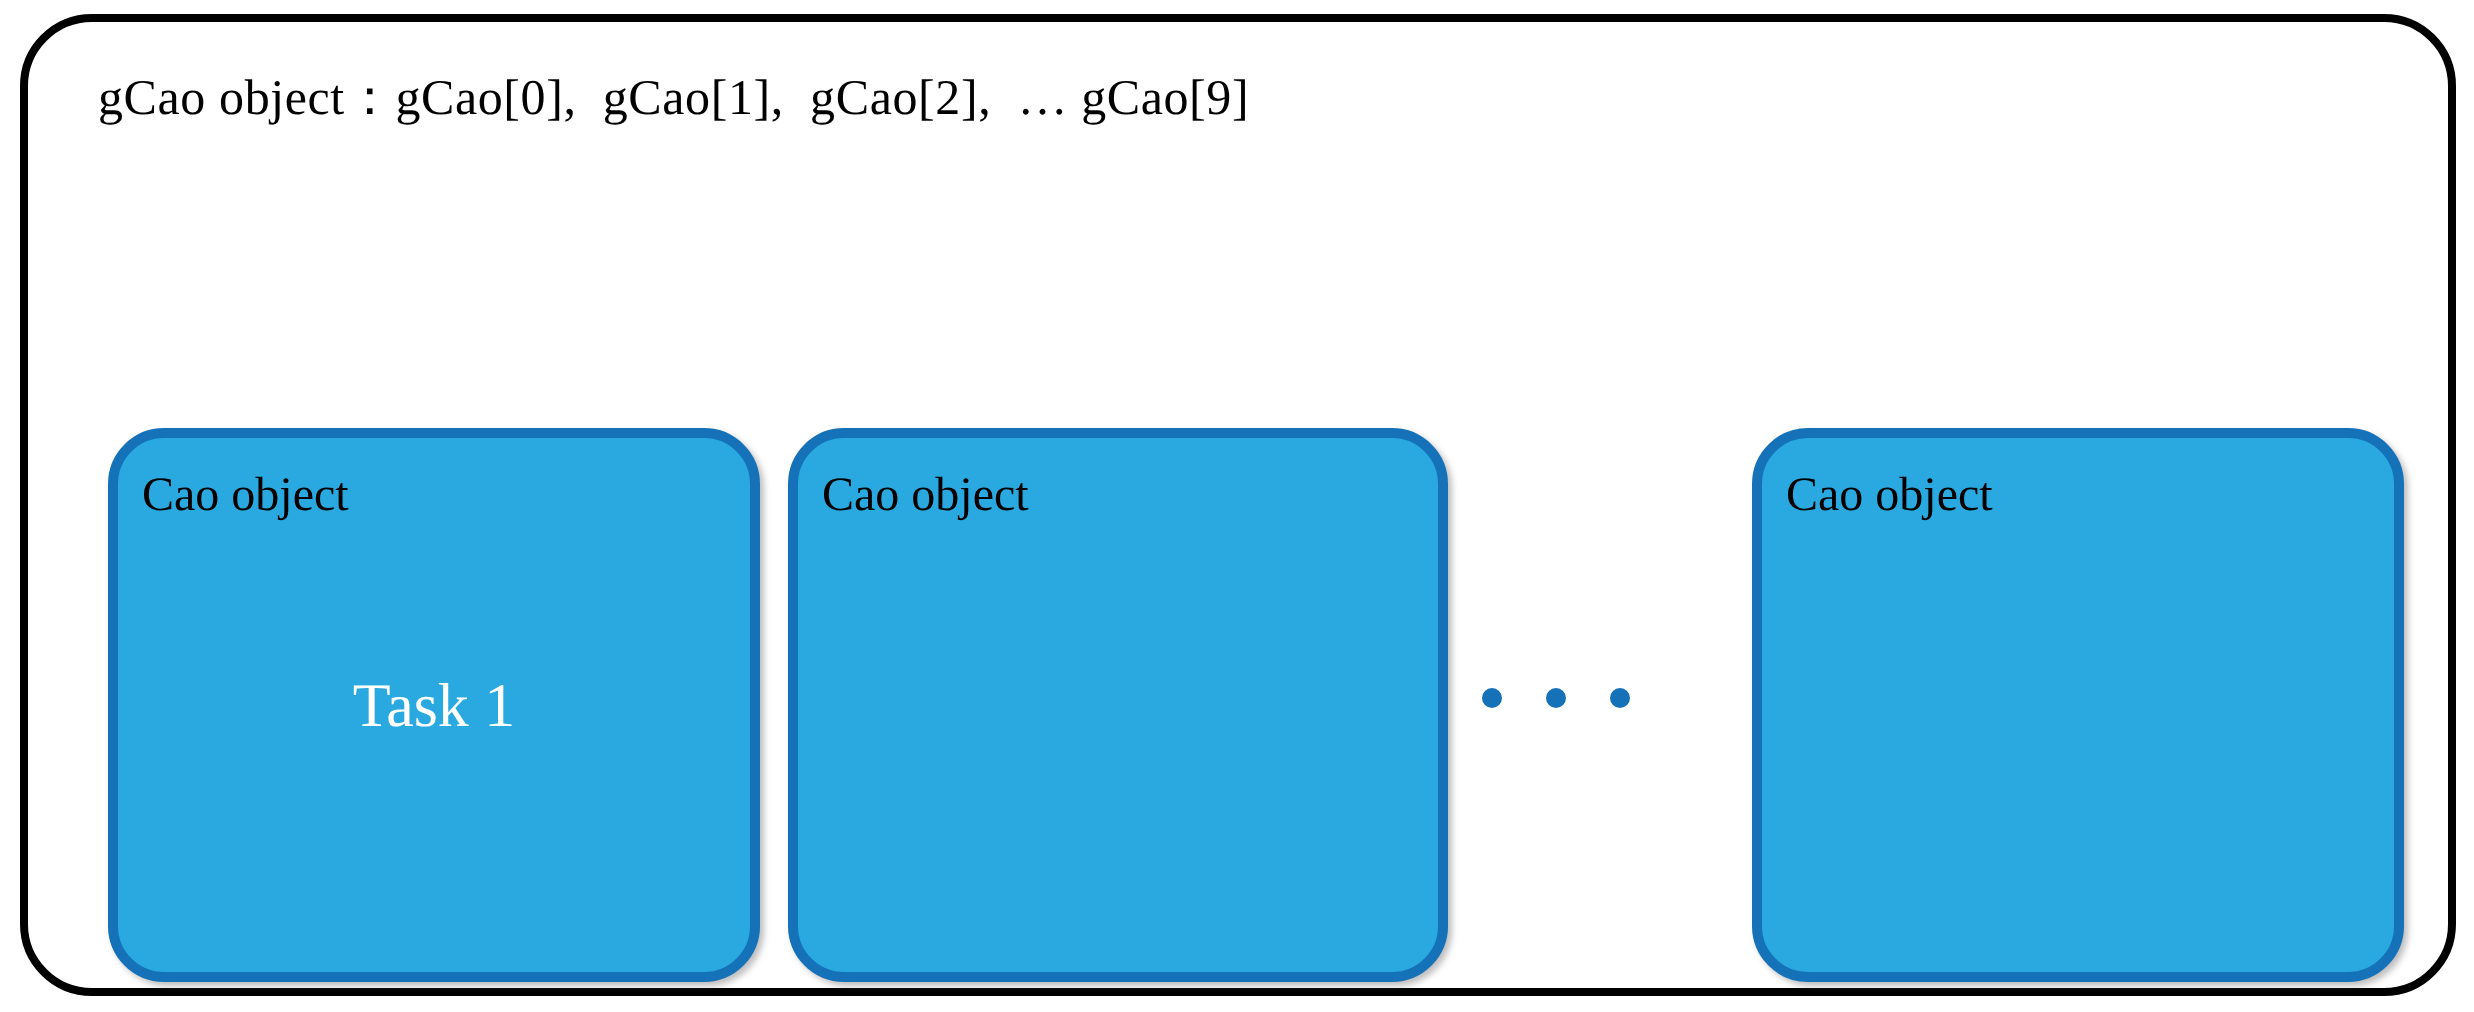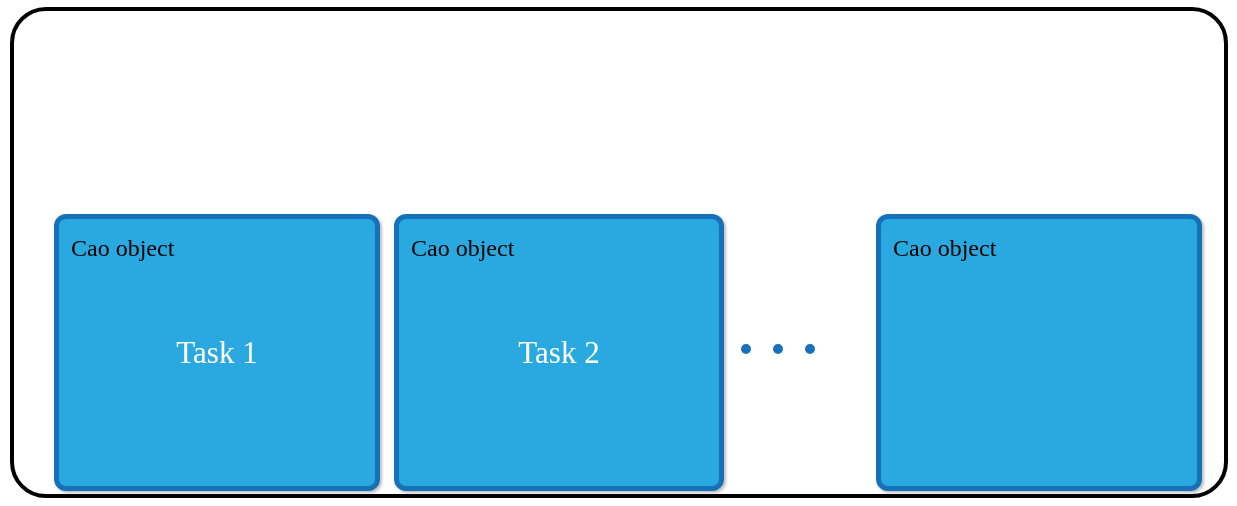--- a/index.html
+++ b/index.html
@@ -30,21 +30,21 @@
     color:var(--label-text);
     white-space:pre;
     letter-spacing:0.3px;
   }
 
   .task-box{
     position:absolute;
     height:277px;
     background:var(--box-fill);
     border:5px solid var(--box-border);
-    border-radius:12px;
+    border-radius:28px;
     box-shadow:2px 2px 3px rgba(110,110,110,0.45);
   }
   .box1{ left:40px;  top:203px; width:326px; }
   .box2{ left:380px; top:203px; width:330px; }
   .box3{ left:862px; top:203px; width:326px; }
 
   .box-label{
     position:absolute;
     left:12px; top:16px;
     font-size:24px;
@@ -72,29 +72,29 @@
     background:var(--box-fill);
     border:5px solid var(--box-border);
     border-radius:50%;
   }
 </style>
 </head>
 <body>
 
 <div class="frame">
 
+  <div class="header">gCao object：gCao[0],  gCao[1],  gCao[2],  … gCao[9]</div>
 
   <div class="task-box box1">
     <div class="box-label">Cao object</div>
     <div class="task-name">Task 1</div>
   </div>
 
   <div class="task-box box2">
     <div class="box-label">Cao object</div>
-    <div class="task-name">Task 2</div>
   </div>
 
   <div class="task-box box3">
     <div class="box-label">Cao object</div>
   </div>
 
   <div class="dots">
       <span class="dot"></span>
       <span class="dot"></span>
       <span class="dot"></span>

